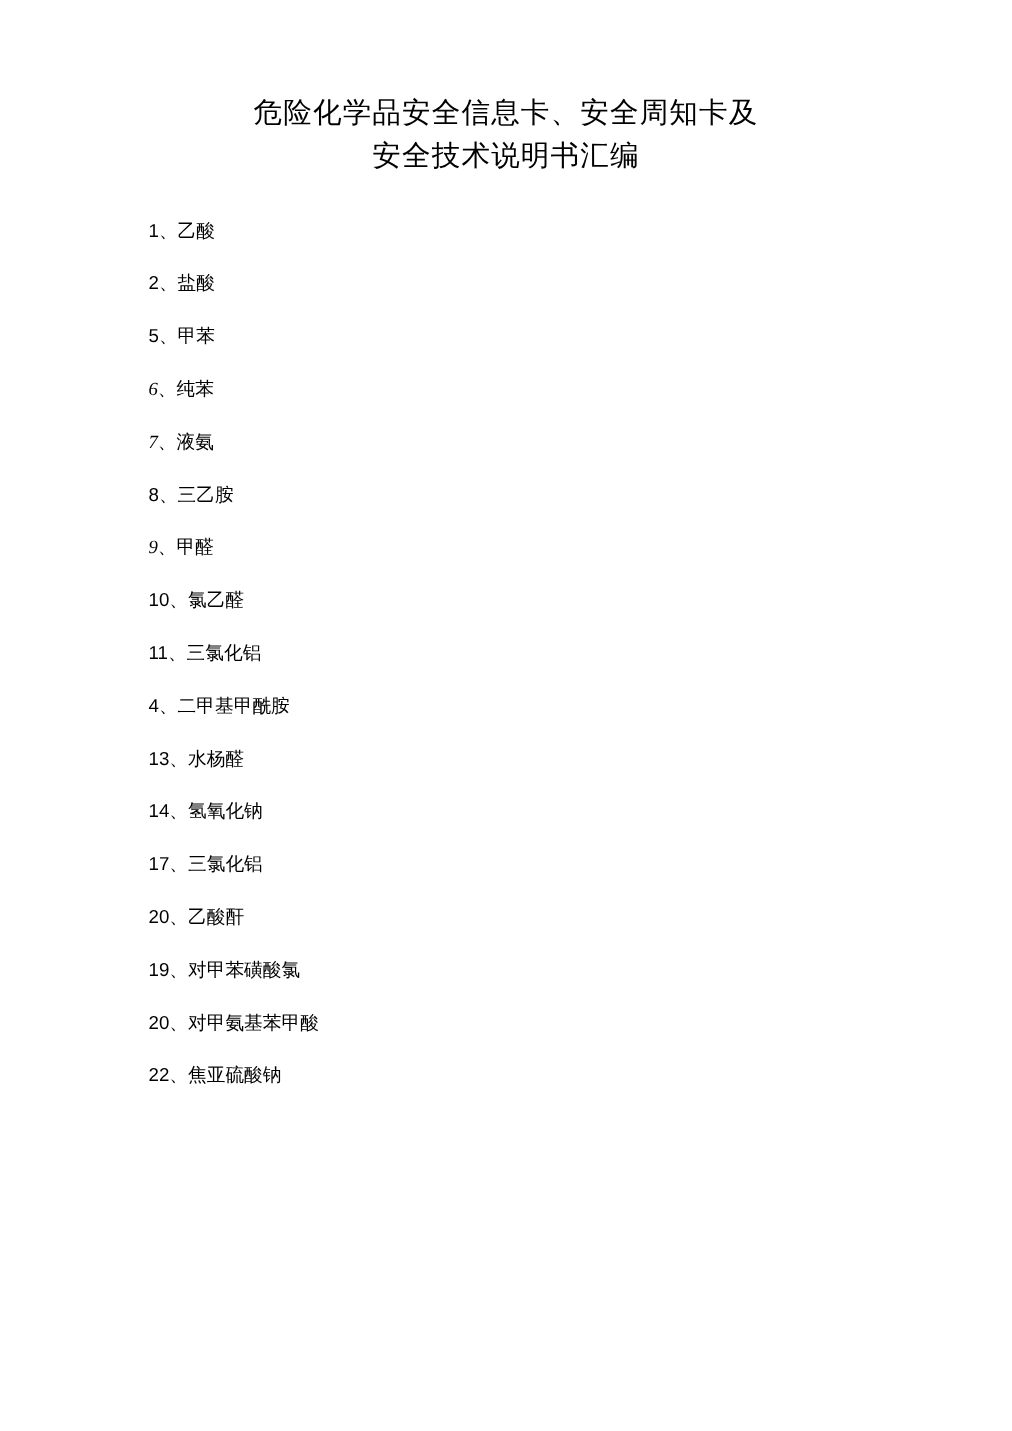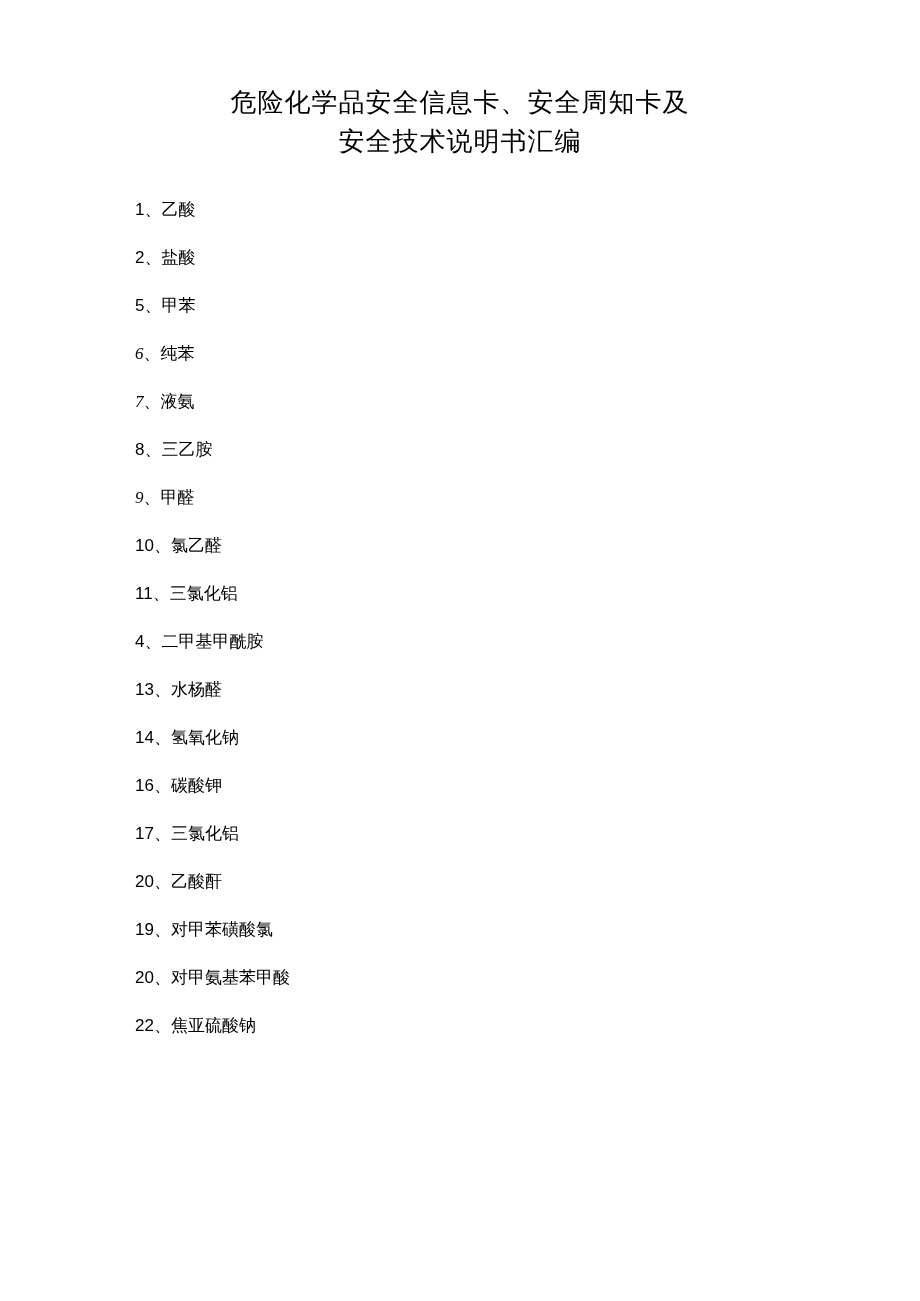--- a/index.html
+++ b/index.html
@@ -68,20 +68,19 @@
       <div class="list-item"><span class="num">5</span><span class="sep">、</span><span class="name">甲苯</span></div>
       <div class="list-item italic-num"><span class="num">6</span><span class="sep">、</span><span class="name">纯苯</span></div>
       <div class="list-item italic-num"><span class="num">7</span><span class="sep">、</span><span class="name">液氨</span></div>
       <div class="list-item"><span class="num">8</span><span class="sep">、</span><span class="name">三乙胺</span></div>
       <div class="list-item italic-num"><span class="num">9</span><span class="sep">、</span><span class="name">甲醛</span></div>
       <div class="list-item"><span class="num">10</span><span class="sep">、</span><span class="name">氯乙醛</span></div>
       <div class="list-item"><span class="num">11</span><span class="sep">、</span><span class="name">三氯化铝</span></div>
       <div class="list-item"><span class="num">4</span><span class="sep">、</span><span class="name">二甲基甲酰胺</span></div>
       <div class="list-item"><span class="num">13</span><span class="sep">、</span><span class="name">水杨醛</span></div>
       <div class="list-item"><span class="num">14</span><span class="sep">、</span><span class="name">氢氧化钠</span></div>
-      <div class="list-item"><span class="num">16</span><span class="sep">、</span><span class="name">碳酸钾</span></div>
       <div class="list-item"><span class="num">17</span><span class="sep">、</span><span class="name">三氯化铝</span></div>
       <div class="list-item"><span class="num">20</span><span class="sep">、</span><span class="name">乙酸酐</span></div>
       <div class="list-item"><span class="num">19</span><span class="sep">、</span><span class="name">对甲苯磺酸氯</span></div>
       <div class="list-item"><span class="num">20</span><span class="sep">、</span><span class="name">对甲氨基苯甲酸</span></div>
       <div class="list-item"><span class="num">22</span><span class="sep">、</span><span class="name">焦亚硫酸钠</span></div>
     </div>
 </div>
 
 </body></html>

